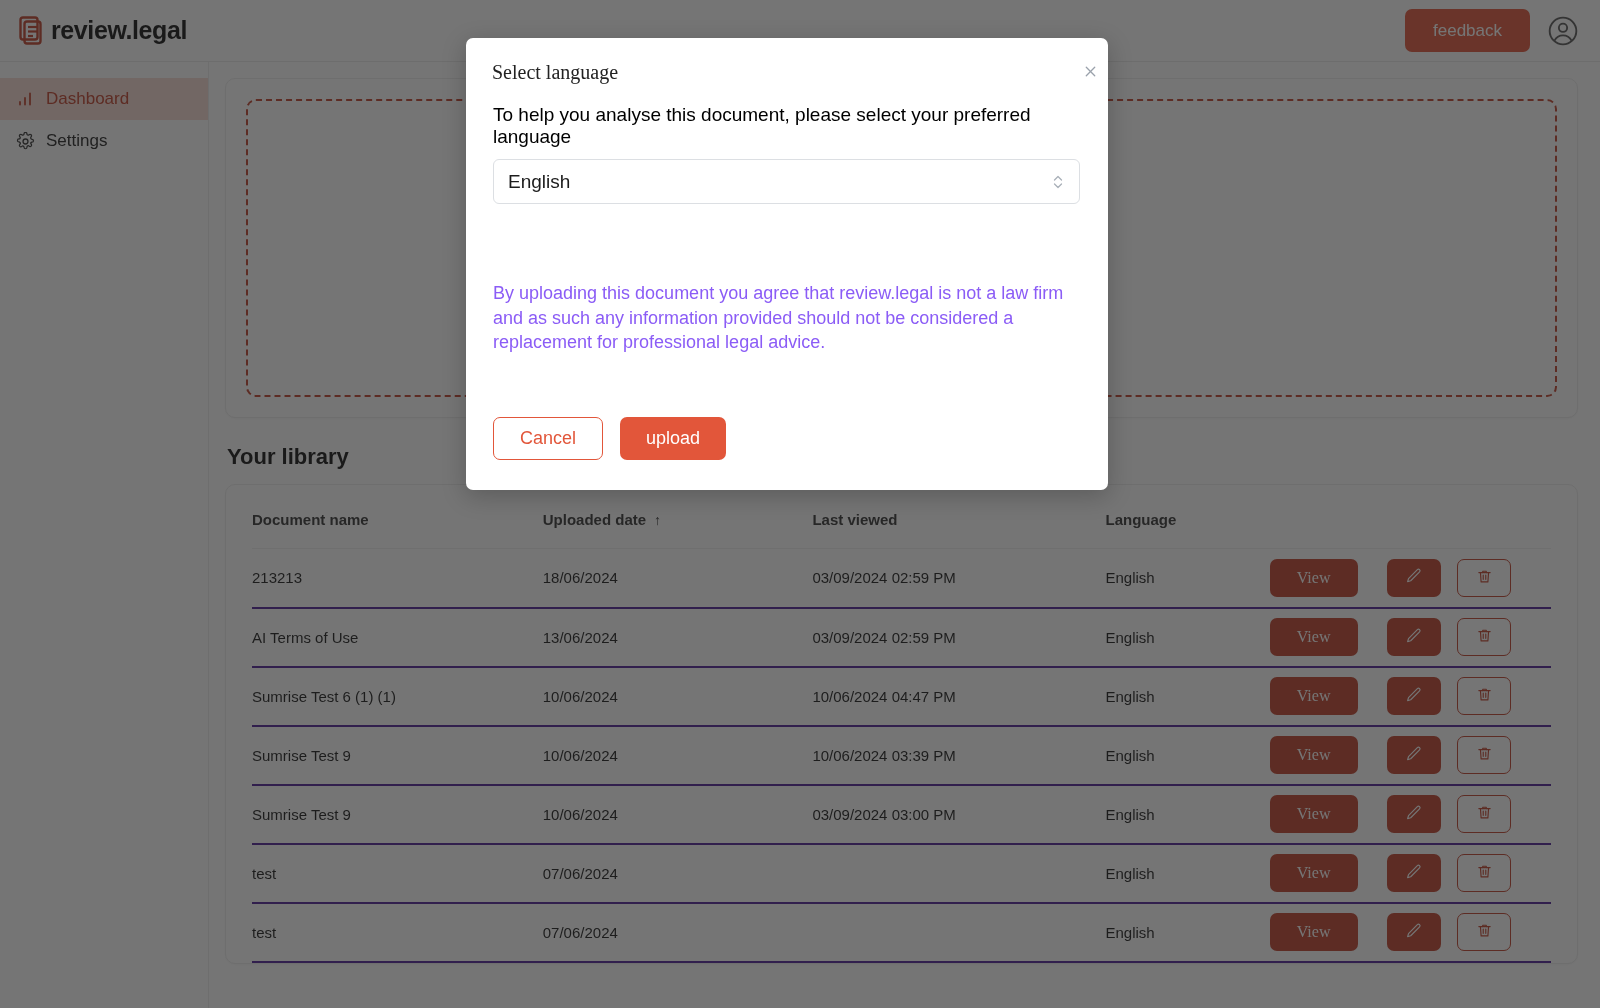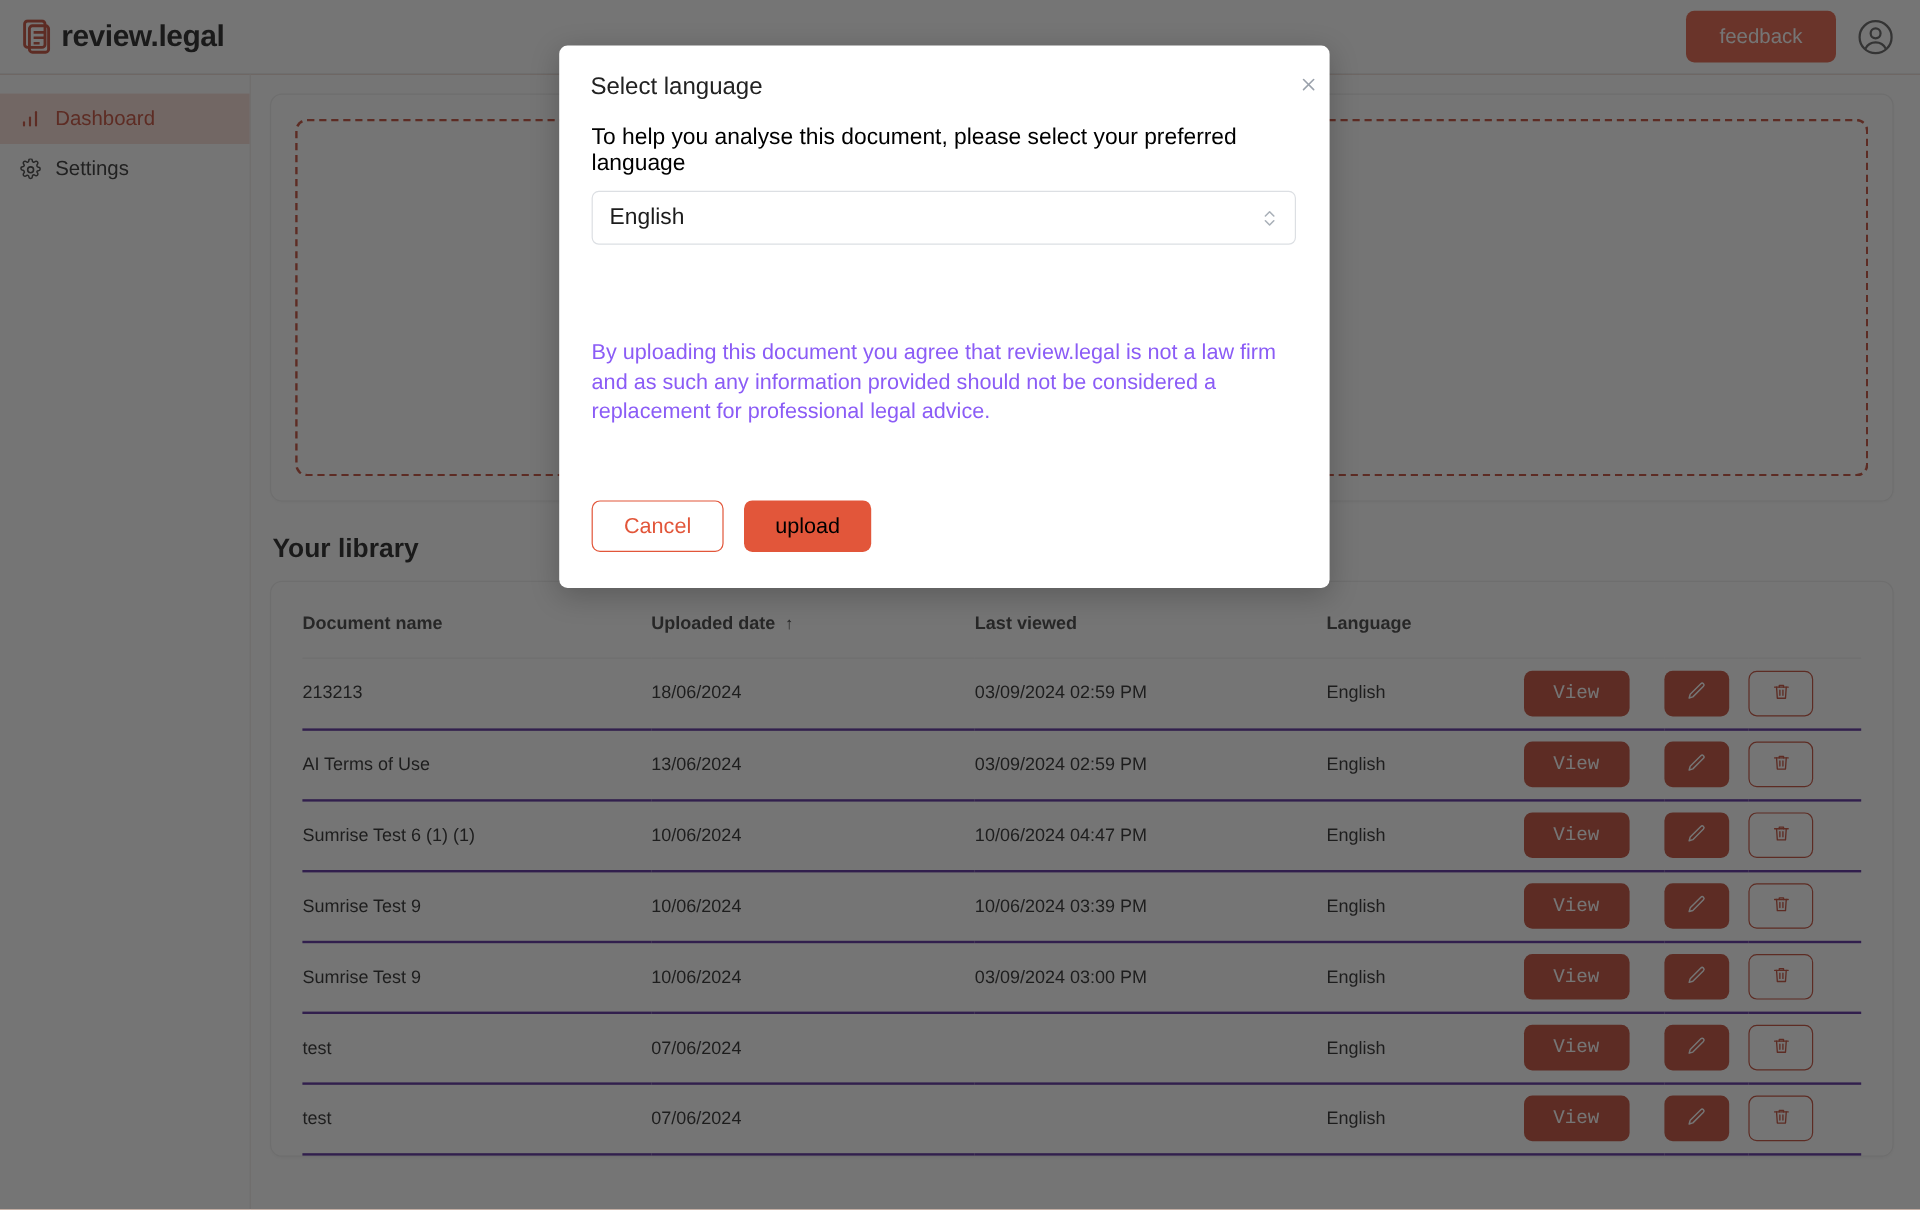--- a/index.html
+++ b/index.html
@@ -169,21 +169,21 @@
   .col-act1   { width: 100px; }
   .col-act2   { width: 60px; }
   .col-act3   { width: 80px; }
 
   .btn-view {
     background: #C0402A;
     color: #ffffff;
     border: none;
     border-radius: 7px;
     font-size: 16px;
-    font-family: Liberation Mono, monospace;
+    font-family: Liberation Serif, serif;
     width: 88px;
     height: 38px;
     cursor: pointer;
   }
   .btn-icon {
     background: #C0402A;
     border: none;
     border-radius: 7px;
     width: 54px;
     height: 38px;
@@ -218,20 +218,21 @@
     background: #ffffff;
     border-radius: 7px;
     z-index: 11;
     box-shadow: 0 6px 24px rgba(0,0,0,0.22);
     padding: 0;
   }
   .modal-head {
     display: flex;
     align-items: center;
     padding: 22px 8px 0 26px;
+    font-family: Liberation Serif, serif;
   }
   .modal-title {
     font-size: 20px;
     color: #222222;
     font-weight: normal;
   }
   .modal-close {
     margin-left: auto;
     background: none;
     border: none;
@@ -278,21 +279,21 @@
     border: 1px solid #E2563A;
     border-radius: 7px;
     font-size: 18px;
     font-family: "Liberation Sans", sans-serif;
     padding: 0 26px;
     height: 43px;
     cursor: pointer;
   }
   .btn-upload {
     background: #E2563A;
-    color: #000000;
+    color: #ffffff;
     border: none;
     border-radius: 7px;
     font-size: 18px;
     font-family: "Liberation Sans", sans-serif;
     padding: 0 26px;
     height: 43px;
     cursor: pointer;
   }
 </style>
 </head>

